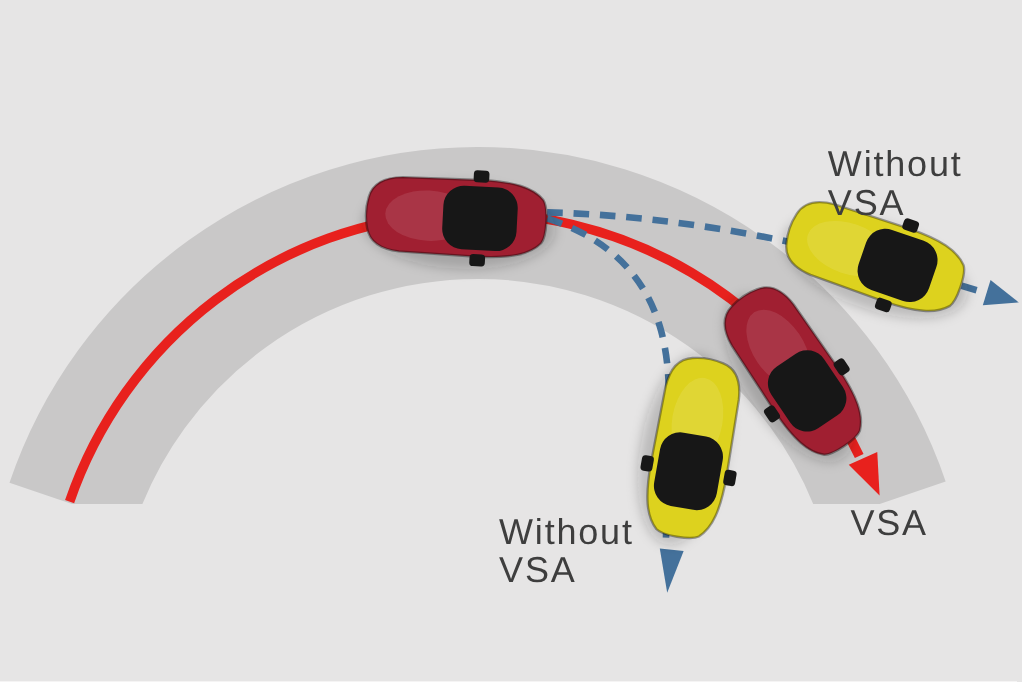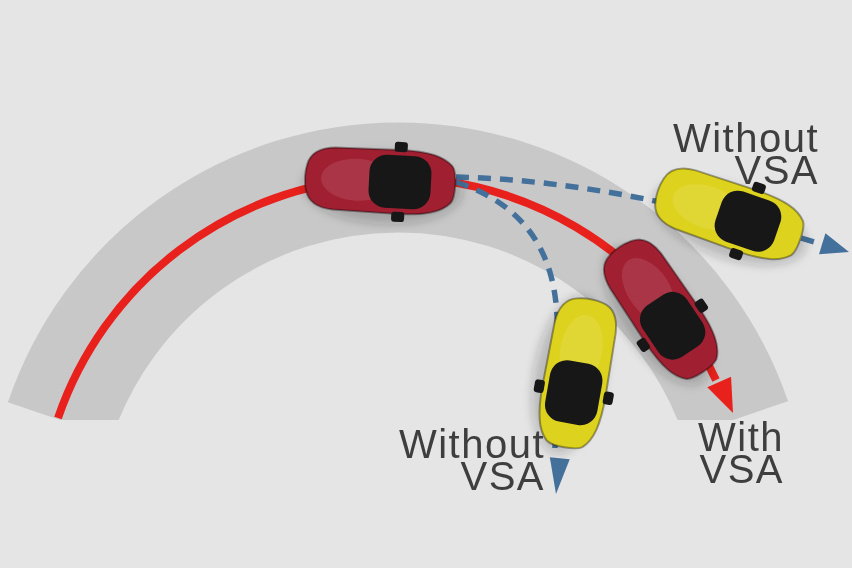--- a/index.html
+++ b/index.html
@@ -17,23 +17,23 @@
   .vsa-arrowhead { fill: var(--path-with-vsa, #e8211d); }
   .skid-line { stroke: var(--path-without-vsa, #44719b); fill: none; }
   .skid-arrowhead { fill: var(--path-without-vsa, #44719b); }
   .car-red { color: var(--car-red, #a01f31); }
   .car-yellow { color: var(--car-yellow, #ddd21e); }
   .car-body { stroke: rgba(0,0,0,0.35); stroke-width: 2; }
   .car-glass { fill: var(--glass, #171717); }
   .label {
     position: absolute;
     transform: translateX(-50%);
-    text-align: right;
+    text-align: left;
     color: var(--text, #3e3e3e);
-    font-size: 40px;
+    font-size: 30px;
     line-height: 32px;
     letter-spacing: 1.5px;
     font-weight: 400;
     white-space: nowrap;
   }
   .label span { display: block; }
 </style>
 </head>
 <body>
 
@@ -78,17 +78,16 @@
     <span>Without</span>
     <span>VSA</span>
   </div>
 
   <div class="label" style="left:472px; top:428px;">
     <span>Without</span>
     <span>VSA</span>
   </div>
 
   <div class="label" style="left:741px; top:421px;">
-    <span>With</span>
     <span>VSA</span>
   </div>
 
 </div>
 
 </body></html>

